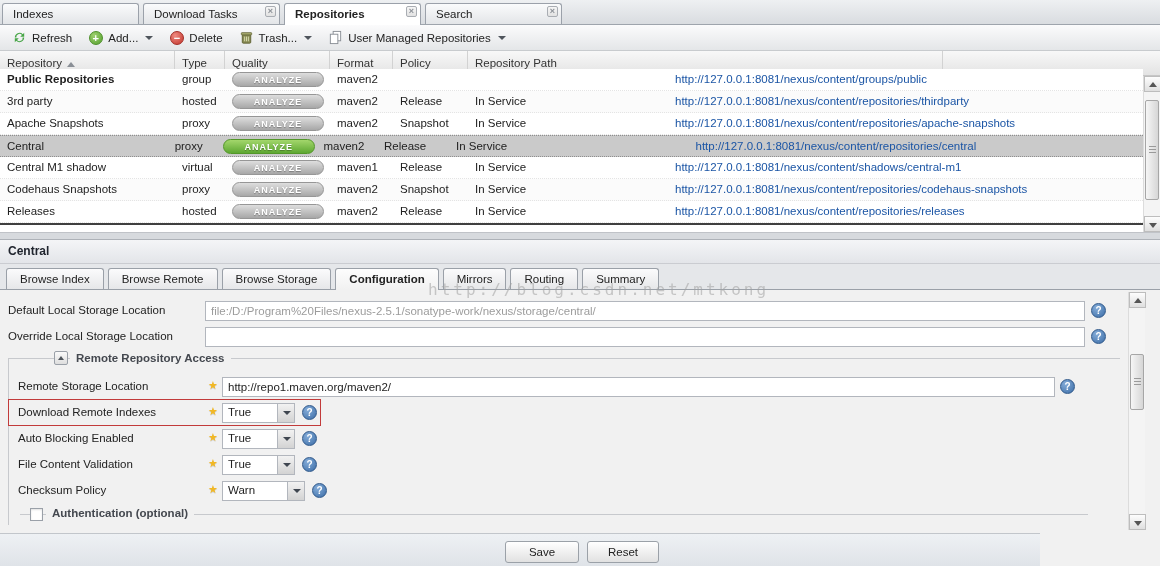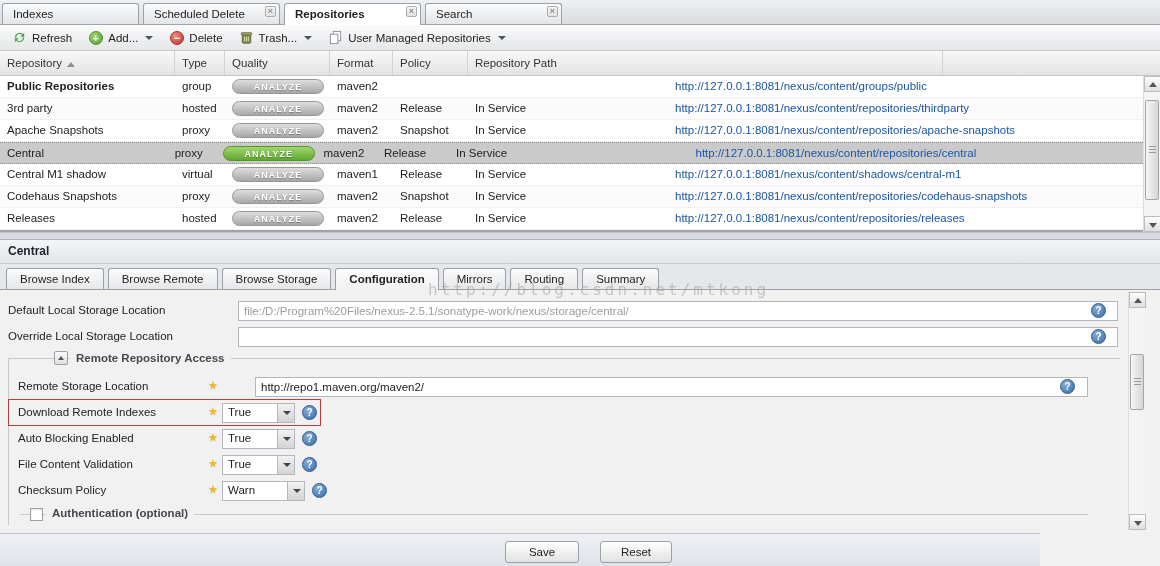--- a/index.html
+++ b/index.html
@@ -32,21 +32,21 @@
     border-top:4px solid #4f555c;margin-left:2px;}
   .tblabel{white-space:nowrap;}
 
   
   .grid-hd{position:absolute;left:0;top:51px;width:1160px;height:25px;
     background:linear-gradient(#f8f8f8,#e3e3e3);border-bottom:1px solid #c6c6c6;display:flex;}
   .ghcell{height:24px;line-height:24px;padding-left:7px;border-right:1px solid #d2d2d2;
     color:#333;white-space:nowrap;overflow:hidden;cursor:pointer;}
   .sort-asc{display:inline-block;width:0;height:0;border-left:4px solid transparent;
     border-right:4px solid transparent;border-bottom:5px solid #8a8f96;margin-left:5px;}
-  .grid-body{position:absolute;left:0;top:76px;width:1143px;height:156px;background:#a3a3a3;overflow:hidden;}
+  .grid-body{position:absolute;left:0;top:69px;width:1143px;height:156px;background:#404040;overflow:hidden;}
   .grow{display:flex;height:22px;border-bottom:1px dotted #e4e4e4;background:#fff;cursor:pointer;}
   .grow:nth-child(even){background:#fbfbfb;}
   .grow.selected{background:#cacaca;border-top:1px dotted #8f8f8f;border-bottom:1px dotted #8f8f8f;height:22px;}
   .gcell{height:100%;line-height:21px;padding-left:7px;white-space:nowrap;overflow:hidden;}
   .gcell.bold{font-weight:bold;}
   .gcell .link{color:#1b55a5;cursor:pointer;}
   .analyze{display:inline-block;width:92px;height:15px;margin-top:3px;border-radius:8px;
     background:linear-gradient(#dedede,#a7a7a7);border:1px solid #969696;color:#fff;
     font-size:9px;font-weight:bold;letter-spacing:1px;text-align:center;line-height:14px;
     text-shadow:0 1px 1px rgba(0,0,0,.3);cursor:pointer;}
@@ -83,21 +83,21 @@
 
   .watermark{position:absolute;left:428px;top:40px;z-index:6;pointer-events:none;
     font-family:"DejaVu Sans Mono",monospace;font-size:16px;letter-spacing:3px;
     color:rgba(160,160,160,.55);}
 
   
   .form-area{position:absolute;left:0;top:50px;width:1160px;height:243px;background:#f1f1f1;overflow:hidden;}
   .frow{position:absolute;left:0;width:1125px;height:22px;}
   .flabel{position:absolute;top:4px;white-space:nowrap;color:#222;}
   .ftext{position:absolute;top:1px;height:20px;border:1px solid #b2b6bd;background:#fff;
-    font-family:"Liberation Sans",sans-serif;font-size:11.5px;padding:0 5px;color:#222;margin-left:33px;}
+    font-family:"Liberation Sans",sans-serif;font-size:11.5px;padding:0 5px;color:#222;}
   .ftext.is-disabled{color:#9c9c9c;}
   .star-icon{position:absolute;top:3px;color:#f2b824;font-size:11px;text-shadow:0 1px 0 rgba(0,0,0,.15);}
   .help-icon{position:absolute;width:15px;height:15px;border-radius:50%;
     background:radial-gradient(circle at 35% 30%,#85add9,#3b6ca6);border:1px solid #30598b;
     color:#fff;font-size:10px;font-weight:bold;text-align:center;line-height:14px;cursor:pointer;}
   .combo{position:absolute;top:1px;height:20px;border:1px solid #b2b6bd;background:#fff;cursor:pointer;}
   .combo-text{position:absolute;left:5px;top:2px;}
   .combo-trigger{position:absolute;right:0;top:0;width:17px;height:18px;
     background:linear-gradient(#f2f2f2,#d3d3d3);border-left:1px solid #b2b6bd;}
   .arr-dn{position:absolute;left:5px;top:7px;width:0;height:0;border-left:4px solid transparent;
@@ -120,21 +120,21 @@
     background:linear-gradient(#ffffff,#e1e1e1);text-align:center;line-height:20px;cursor:pointer;
     font-family:"Liberation Sans",sans-serif;font-size:11.5px;color:#222;}
 </style>
 </head>
 <body>
 
 <div class="app">
 
   <div class="top-tabbar" id="topTabs">
       <div class="ttab"><span>Indexes</span></div>
-      <div class="ttab"><span>Scheduled Delete</span><span class="tclose">×</span></div>
+      <div class="ttab"><span>Download Tasks</span><span class="tclose">×</span></div>
       <div class="ttab active"><span>Repositories</span><span class="tclose">×</span></div>
       <div class="ttab"><span>Search</span><span class="tclose">×</span></div>
     </div>
 
   <div class="toolbar" id="toolbar">
       <span class="tbtn">
         <span class="tbicon">
           <svg width="15" height="15" viewBox="0 0 16 16">
             <path d="M3 8a5 5 0 0 1 8.5-3.5L13 3v4.2H8.8l1.8-1.8A3.4 3.4 0 0 0 4.6 8z" fill="#46a546"></path>
             <path d="M13 8a5 5 0 0 1-8.5 3.5L3 13V8.8h4.2L5.4 10.6A3.4 3.4 0 0 0 11.4 8z" fill="#46a546"></path>
@@ -368,16 +368,16 @@
             <span class="sb-grip"></span>
           </div>
         <div class="sb-btn" style="bottom:0;">
             <span class="tri-dn"></span>
           </div>
       </div>
     </div>
 
     <div class="footerbar">
       <div class="fbtn" style="left:505px;width:74px;">Save</div>
-      <div class="fbtn" style="left:600px;width:72px;">Reset</div>
+      <div class="fbtn" style="left:587px;width:72px;">Reset</div>
     </div>
   </div>
 </div>
 
 </body></html>

